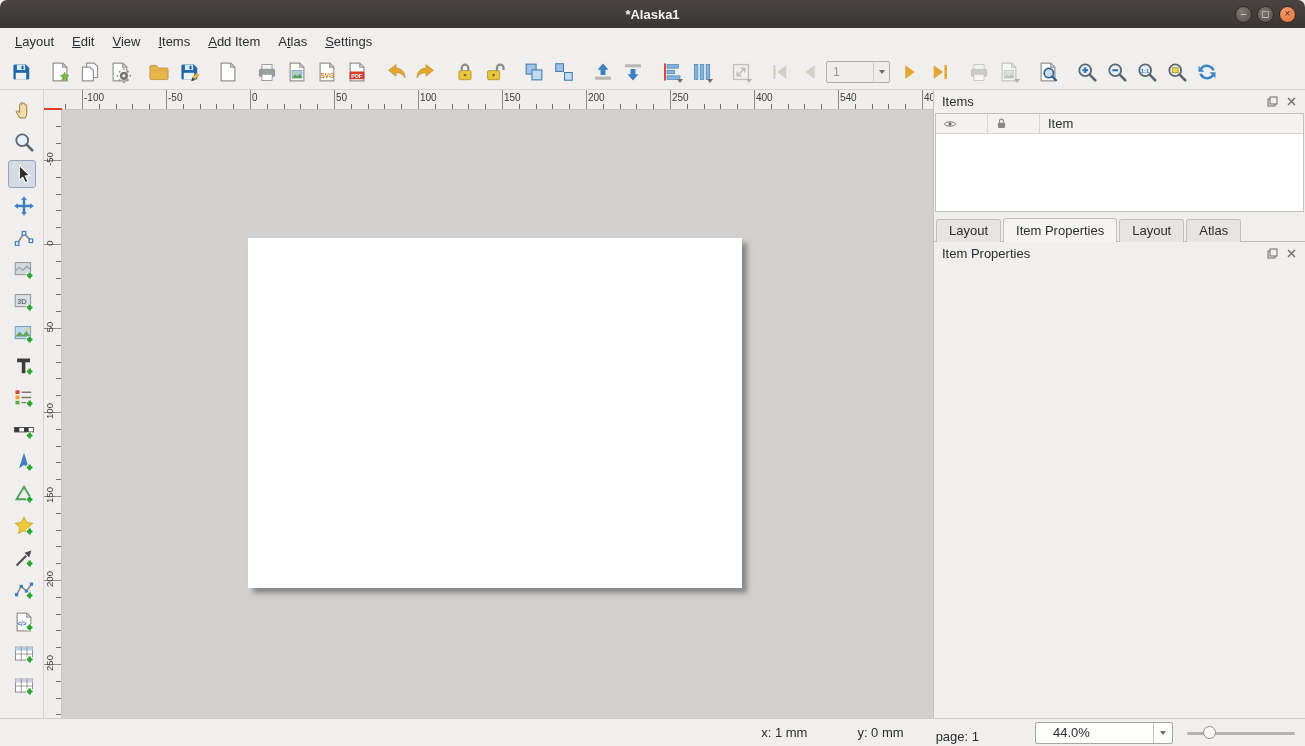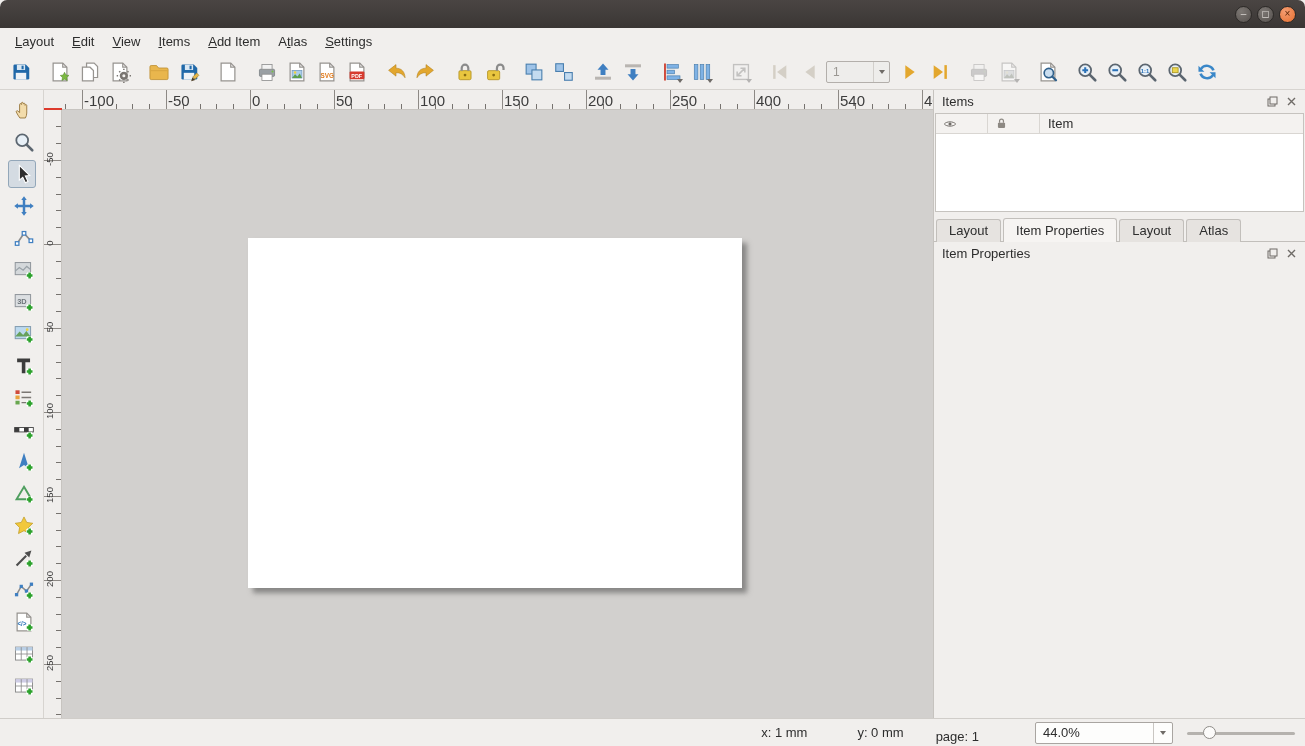--- a/index.html
+++ b/index.html
@@ -84,21 +84,21 @@
   .hruler {
     position:absolute; left:18px; top:0; width:871px; height:20px;
     background:#f0eeec; border-bottom:1px solid #c7c4c0; overflow:hidden;
   }
   .vruler {
     position:absolute; left:0; top:20px; width:18px; height:608px;
     background:#f0eeec; border-right:1px solid #c7c4c0; overflow:hidden;
   }
   .htick { position:absolute; bottom:0; width:1px; height:5px; background:#76726e; }
   .htick.major { height:20px; background:#8d8985; }
-  .hlabel { position:absolute; top:2px; font-size:15px; color:#3c3c3c; }
+  .hlabel { position:absolute; top:2px; font-size:10px; color:#3c3c3c; }
   .vtick { position:absolute; right:0; height:1px; width:5px; background:#76726e; }
   .vtick.major { width:18px; background:#8d8985; }
   .vlabel {
     position:absolute; left:-6px; width:24px; height:12px; line-height:12px;
     text-align:center; font-size:9.5px; color:#3c3c3c; transform:rotate(-90deg);
   }
   .canvas {
     position:absolute; left:18px; top:20px; width:871px; height:608px;
     background:#d2d0ce; overflow:hidden;
   }
@@ -141,33 +141,34 @@
     border-top:1px solid #d0cdc9; padding:0 10px; font-size:13px;
   }
   .sb-spacer { flex:1; }
   .sb-x { margin-right:50px; }
   .sb-y { margin-right:32px; }
   .sb-page { margin-right:56px;margin-top:8px; }
   .zoom-combo {
     width:138px; height:22px; display:flex; align-items:center;
     background:#fdfdfc; border:1px solid #a9a5a1; border-radius:2px; margin-right:14px;
   }
-  .zoom-value { flex:1; padding-left:7px; }
+  .zoom-value { flex:1; padding-left:17px; }
   .zoom-arrow-btn { width:19px; height:100%; display:flex; align-items:center; justify-content:center; border-left:1px solid #c9c6c2; }
   .zoom-slider { position:relative; width:108px; height:20px; }
   .zoom-groove { position:absolute; left:0; right:0; top:9px; height:3px; background:#b5b2ae; border-radius:2px; }
   .zoom-handle {
     position:absolute; left:16px; top:3px; width:13px; height:13px; border-radius:50%;
     background:#fcfbfa; border:1px solid #8f8c88;
   }
 </style>
 </head>
 <body>
 
 <div class="titlebar">
+  <div class="title-text">*Alaska1</div>
   <div class="win-controls">
       <span class="win-btn minimize">–</span>
       <span class="win-btn maximize">◻</span>
       <span class="win-btn close">×</span>
     </div>
 </div>
 
 <div class="menubar">
     <div class="menu-item"><u>L</u>ayout</div>
     <div class="menu-item"><u>E</u>dit</div>

